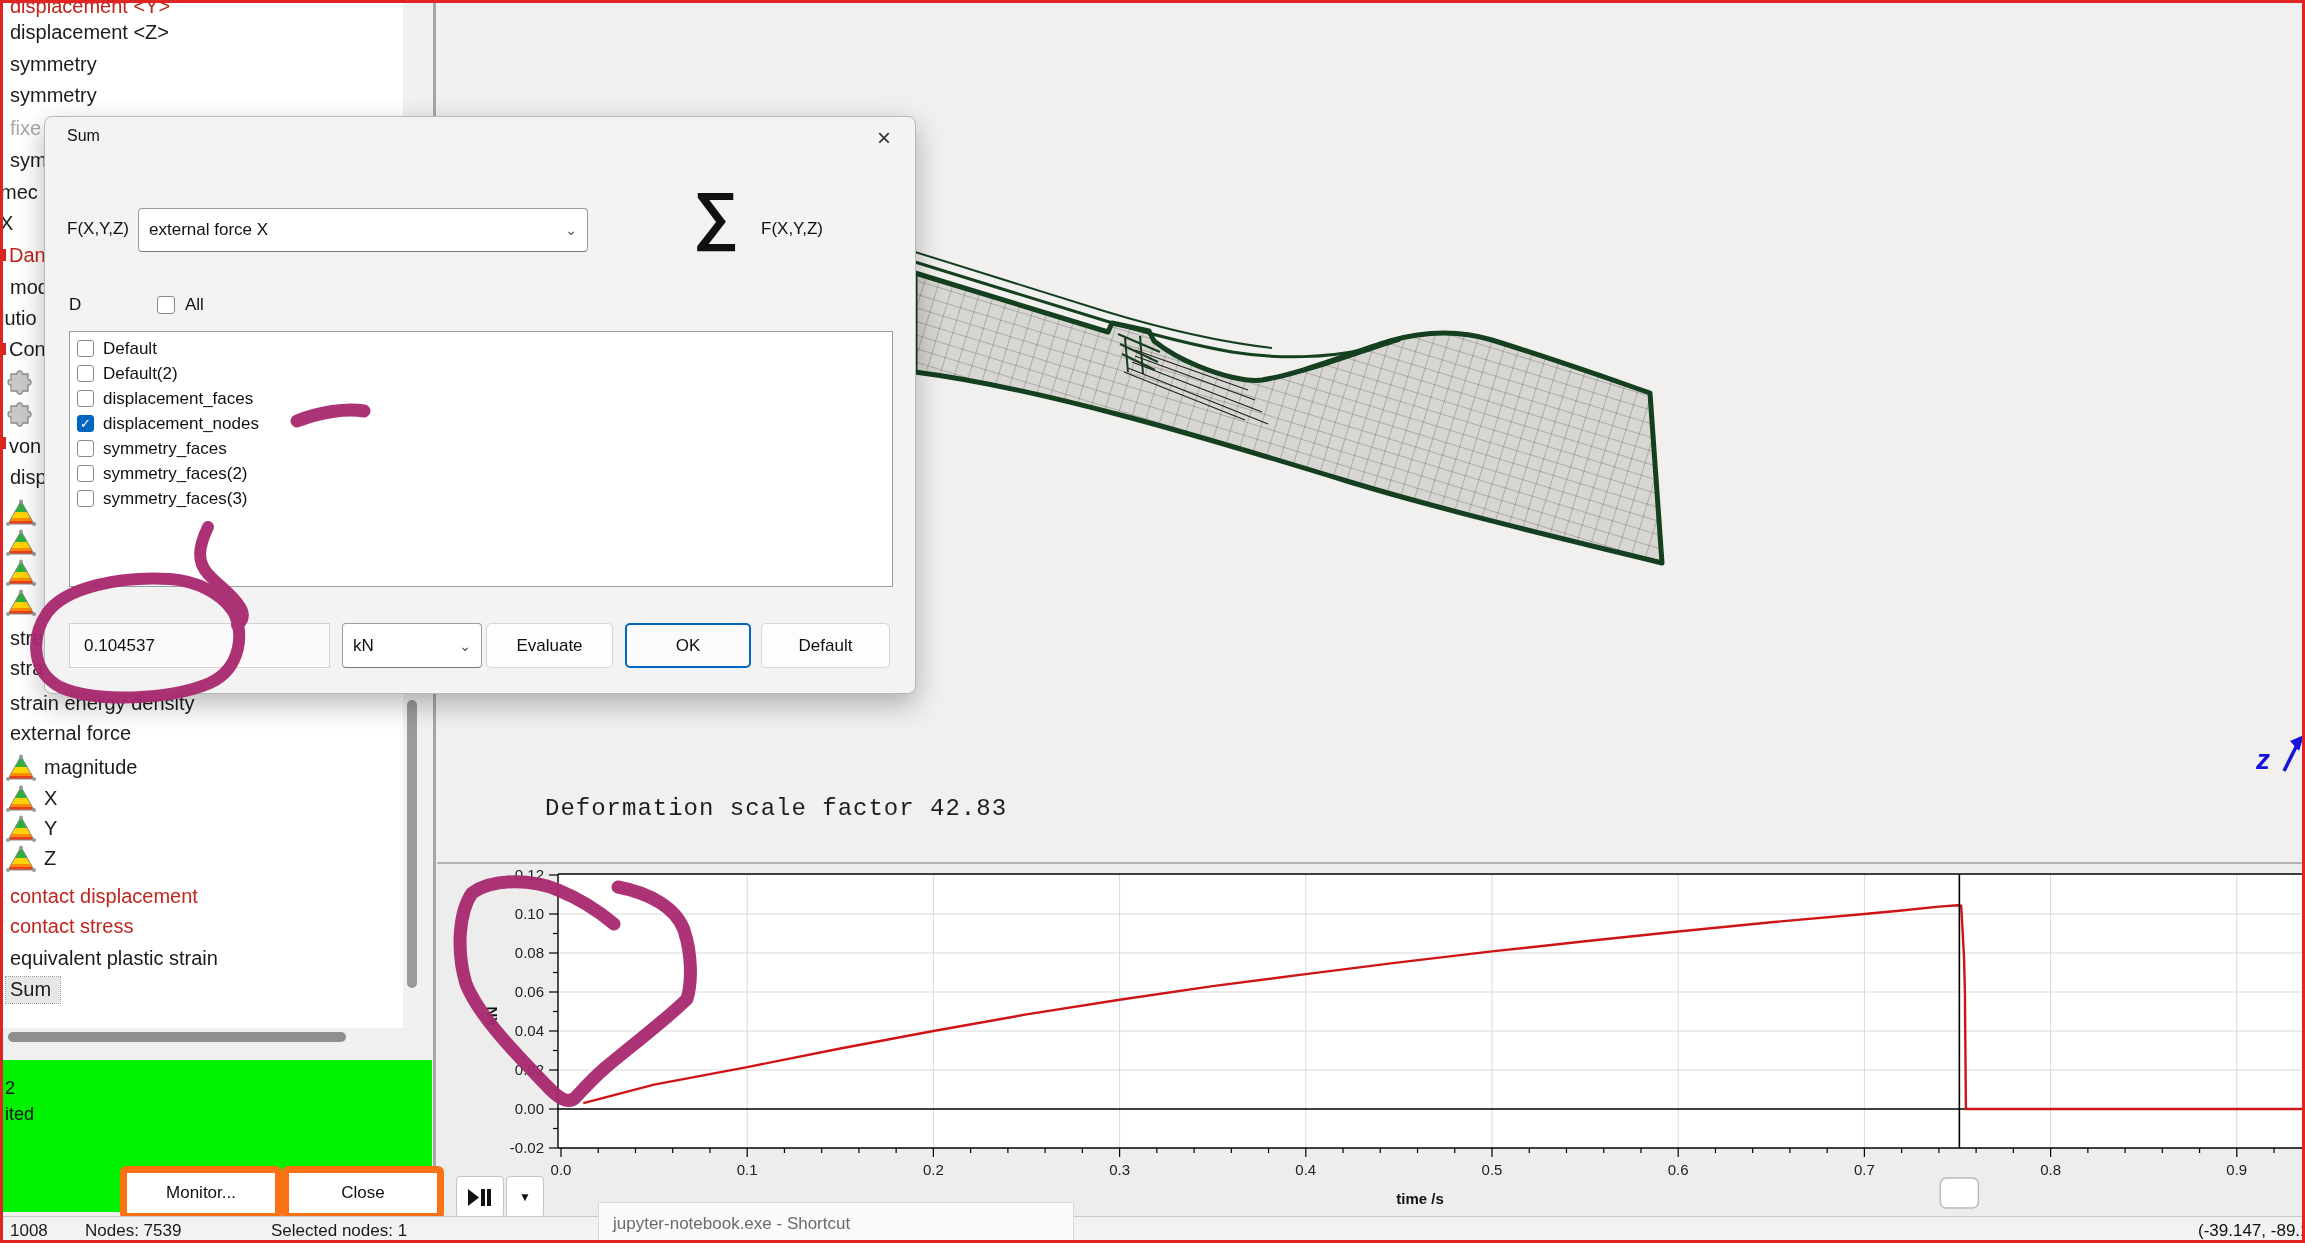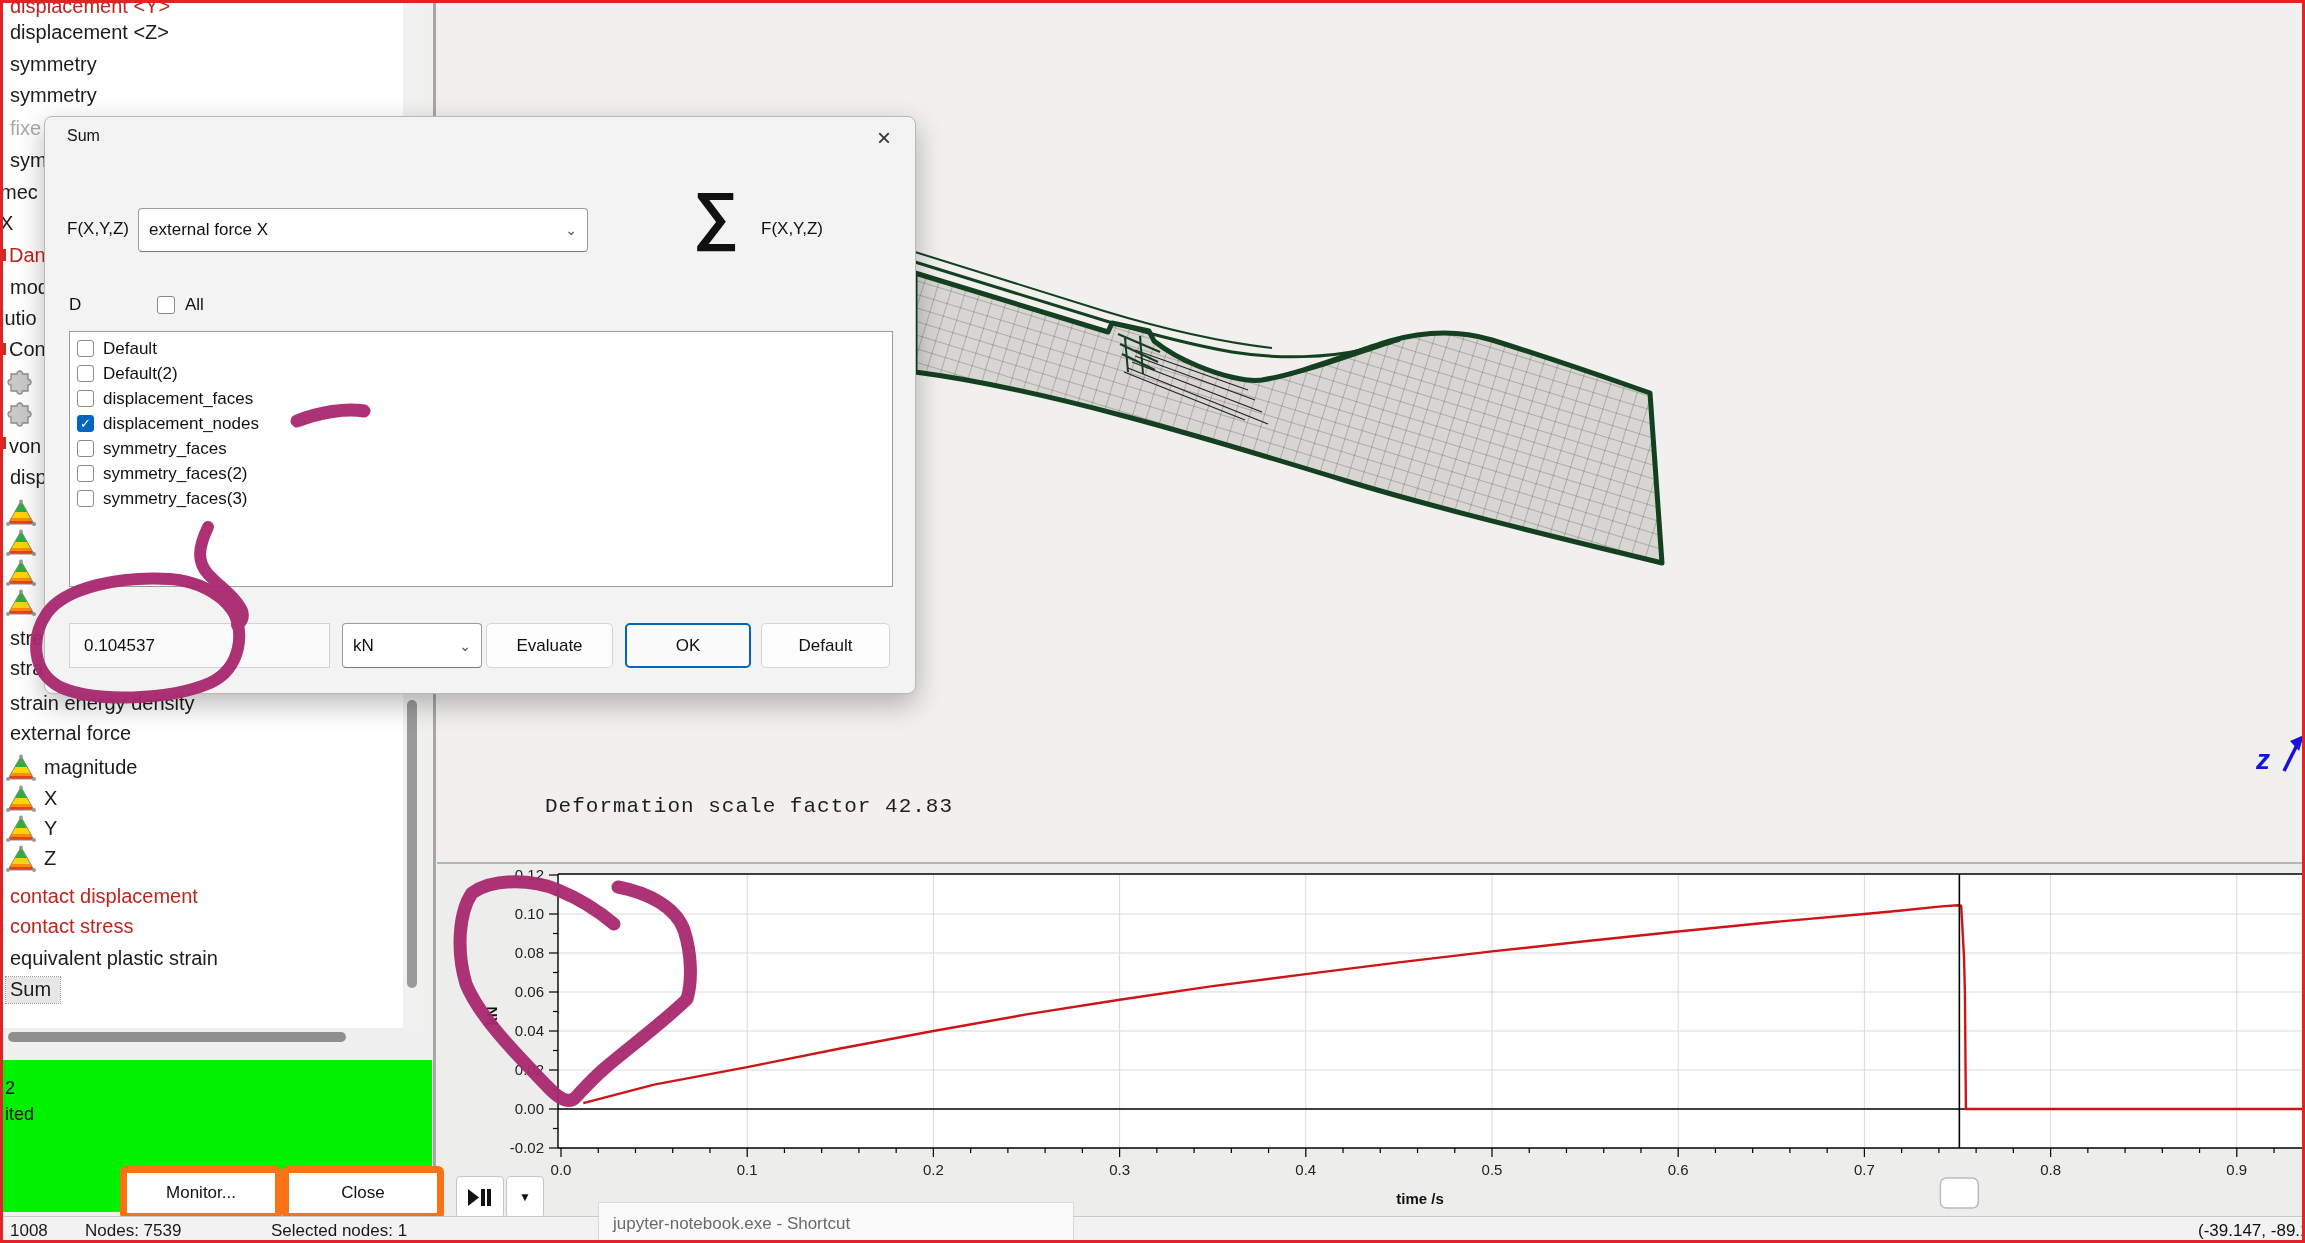--- a/index.html
+++ b/index.html
@@ -31,21 +31,21 @@
 
   
   #status-bar{left:0;top:1216px;width:2305px;height:27px;background:#f2f2f2;border-top:1px solid #c8c8c8;
               z-index:20;font-size:17px;color:#1a1a1a;}
   #status-bar span{position:absolute;top:4px;white-space:nowrap;}
   #taskbar-tooltip{left:598px;top:1202px;width:460px;height:41px;background:#fafafa;border:1px solid #d9d9d9;
                    z-index:25;font-size:17px;color:#6a6a6a;display:flex;align-items:center;padding-left:14px;}
 
   
   #viewport{left:437px;top:0;width:1868px;height:862px;background:#f1f0ee;z-index:5;}
-  #deformation-label{left:545px;top:795px;font-family:"Liberation Mono",monospace;font-size:21px;
+  #deformation-label{left:545px;top:795px;font-family:"Liberation Mono",monospace;font-size:24px;
                      letter-spacing:1px;color:#1e1e1e;z-index:6;white-space:nowrap;}
   #axis-z{left:2256px;top:744px;color:#1414dc;font-size:28px;font-weight:bold;font-style:italic;z-index:6;}
 
   
   #chart-panel{left:437px;top:862px;width:1868px;height:354px;z-index:8;}
   .playbtn{position:absolute;background:#ffffff;border:1px solid #c6c6c6;border-radius:4px;z-index:9;
            display:flex;align-items:center;justify-content:center;}
   #play-pause-button{left:456px;top:1176px;width:46px;height:40px;}
   #play-dropdown-button{left:506px;top:1176px;width:36px;height:40px;font-size:12px;color:#111;}
 

